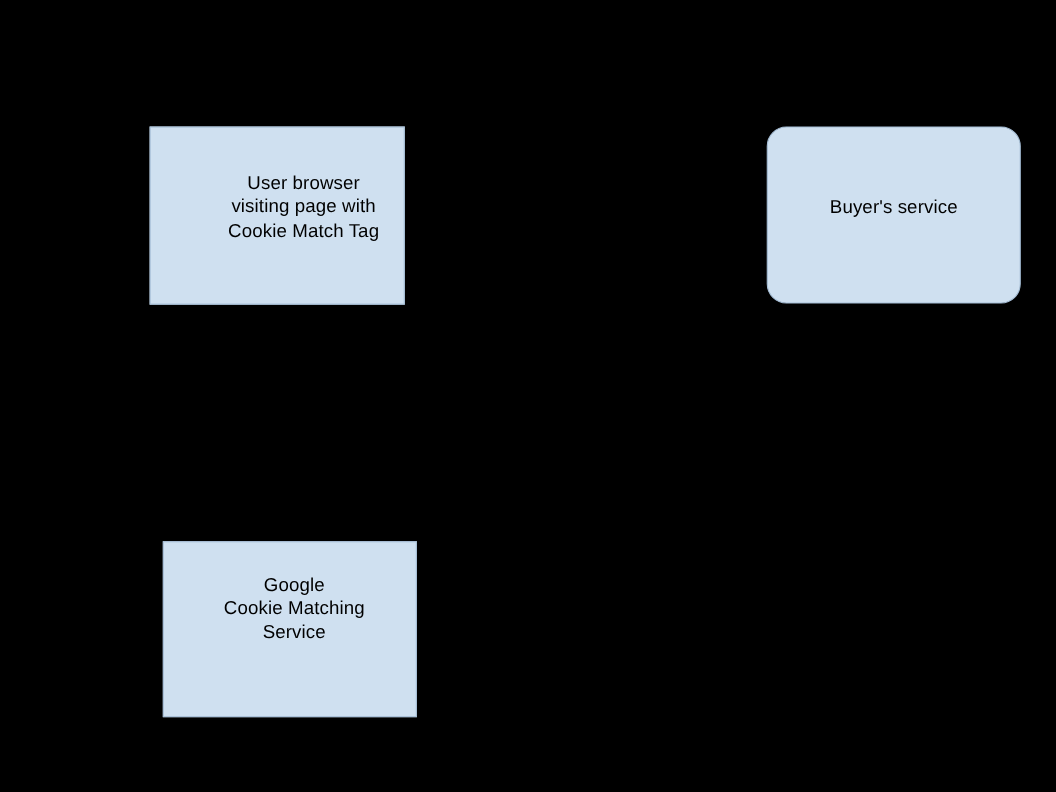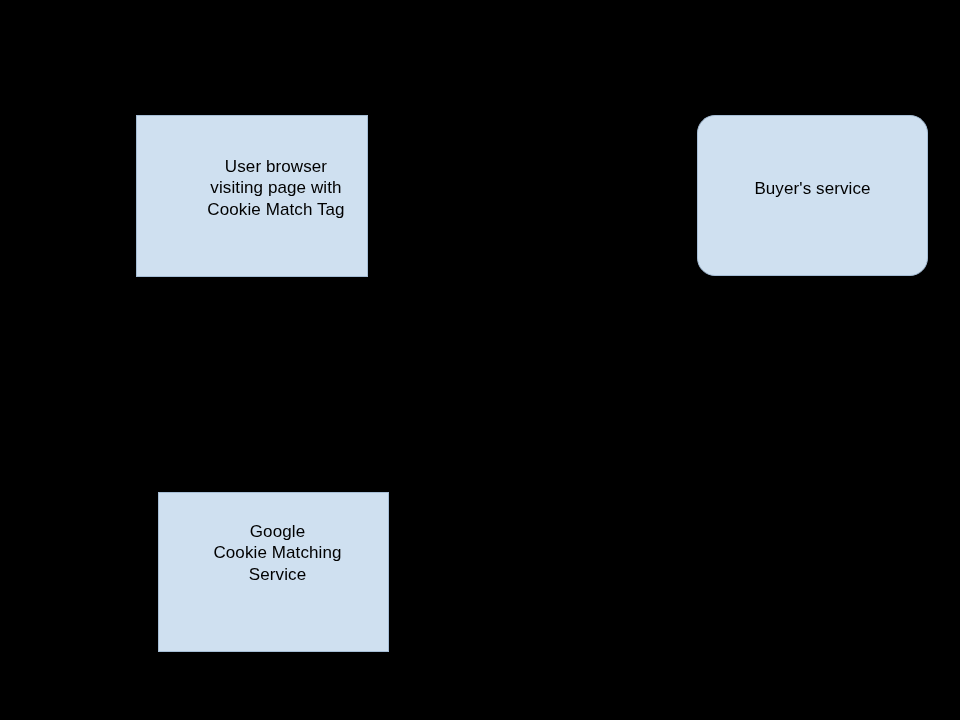--- a/index.html
+++ b/index.html
@@ -51,21 +51,21 @@
     top: 115px;
     width: 231px;
     height: 161px;
     border-radius: 18px;
   }
   #node-buyers-service .node-label {
     transform: translateY(-7px);
   }
   
   #node-google-cms {
-    left: 158px;
+    left: 148px;
     top: 492px;
     width: 231px;
     height: 160px;
   }
   #node-google-cms .node-label {
     transform: translate(4px, -19px);
   }
 </style>
 </head>
 <body>

